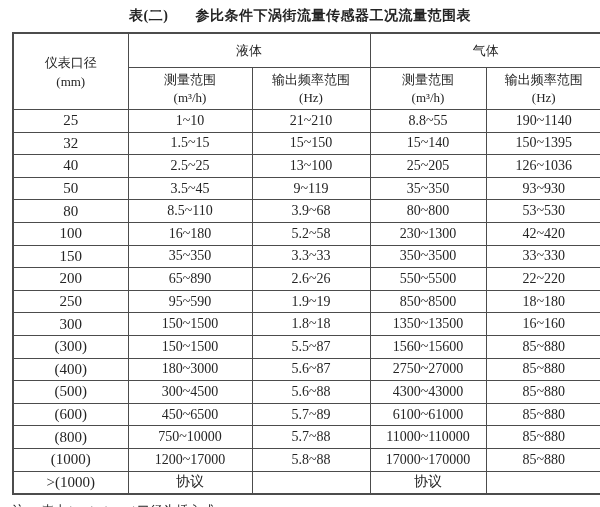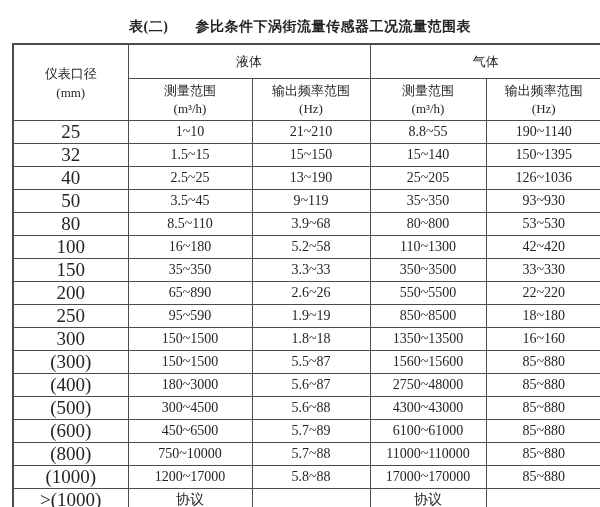--- a/index.html
+++ b/index.html
@@ -14,21 +14,21 @@
     color: #242424;
     overflow: hidden;
   }
   .page {
     position: relative;
     width: 600px;
     height: 507px;
   }
   .title {
     text-align: center;
-    padding-top: 18px;
+    padding-top: 7px;
     font-size: 14px;
     font-weight: bold;
     letter-spacing: 0.5px;
     white-space: nowrap;
   }
   .title-text {
     margin-left: 27px;
   }
   table.flow {
     border-collapse: collapse;
@@ -44,21 +44,21 @@
     vertical-align: middle;
     font-weight: normal;
     padding: 0;
     overflow: hidden;
     white-space: nowrap;
   }
   tr.h1 th { height: 33px; font-size: 13px; }
   tr.h2 th { height: 41px; font-size: 13px; line-height: 18px; }
   th.diam { font-size: 13px; line-height: 19px; }
   tbody td { height: 21.6px; font-size: 14px; }
-  tbody td.c0 { font-size: 19px; }
+  tbody td.c0 { font-size: 15px; }
   .note {
     margin-left: 12px;
     margin-top: 7px;
     font-size: 13px;
   }
 </style>
 </head>
 <body>
 
 <div class="page">
@@ -114,21 +114,21 @@
         <tr>
           <td class="c0">32</td>
           <td class="c1">1.5~15</td>
           <td class="c2">15~150</td>
           <td class="c3">15~140</td>
           <td class="c4">150~1395</td>
         </tr>
         <tr>
           <td class="c0">40</td>
           <td class="c1">2.5~25</td>
-          <td class="c2">13~190</td>
+          <td class="c2">13~100</td>
           <td class="c3">25~205</td>
           <td class="c4">126~1036</td>
         </tr>
         <tr>
           <td class="c0">50</td>
           <td class="c1">3.5~45</td>
           <td class="c2">9~119</td>
           <td class="c3">35~350</td>
           <td class="c4">93~930</td>
         </tr>
@@ -136,21 +136,21 @@
           <td class="c0">80</td>
           <td class="c1">8.5~110</td>
           <td class="c2">3.9~68</td>
           <td class="c3">80~800</td>
           <td class="c4">53~530</td>
         </tr>
         <tr>
           <td class="c0">100</td>
           <td class="c1">16~180</td>
           <td class="c2">5.2~58</td>
-          <td class="c3">110~1300</td>
+          <td class="c3">230~1300</td>
           <td class="c4">42~420</td>
         </tr>
         <tr>
           <td class="c0">150</td>
           <td class="c1">35~350</td>
           <td class="c2">3.3~33</td>
           <td class="c3">350~3500</td>
           <td class="c4">33~330</td>
         </tr>
         <tr>
@@ -178,21 +178,21 @@
           <td class="c0">(300)</td>
           <td class="c1">150~1500</td>
           <td class="c2">5.5~87</td>
           <td class="c3">1560~15600</td>
           <td class="c4">85~880</td>
         </tr>
         <tr>
           <td class="c0">(400)</td>
           <td class="c1">180~3000</td>
           <td class="c2">5.6~87</td>
-          <td class="c3">2750~48000</td>
+          <td class="c3">2750~27000</td>
           <td class="c4">85~880</td>
         </tr>
         <tr>
           <td class="c0">(500)</td>
           <td class="c1">300~4500</td>
           <td class="c2">5.6~88</td>
           <td class="c3">4300~43000</td>
           <td class="c4">85~880</td>
         </tr>
         <tr>

